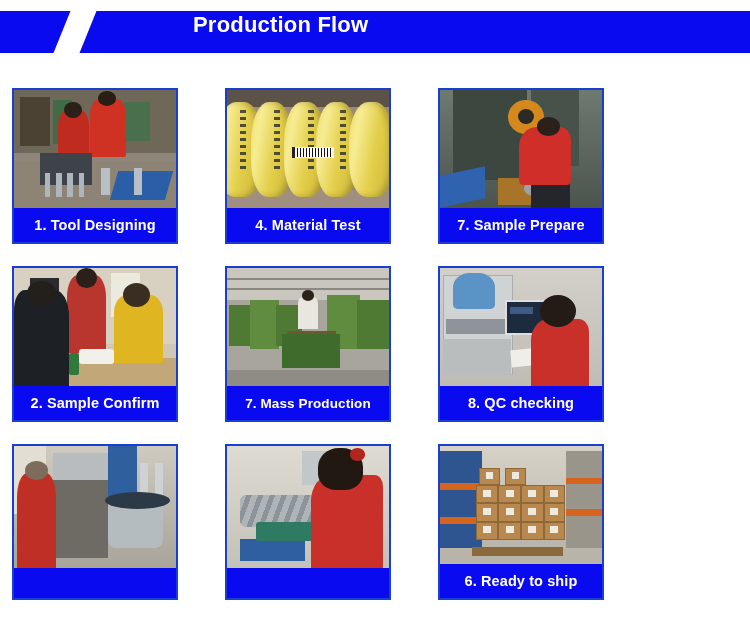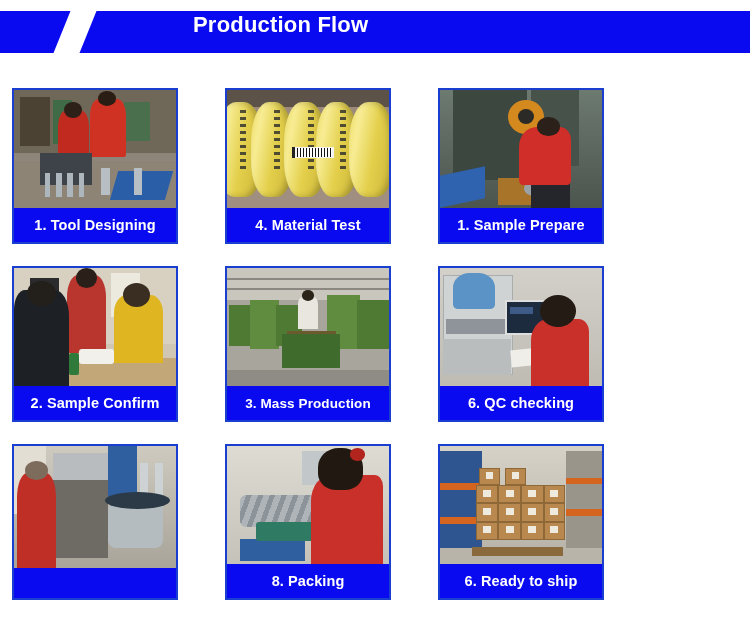--- a/index.html
+++ b/index.html
@@ -253,21 +253,21 @@
             <i></i>
           </div>
         <div class="box"></div>
           <div class="pan"></div>
         <div class="leg"></div>
           <div class="p"></div>
           <div class="hd"></div>
         <div class="blue"></div>
       </div>
     </div>
-    <div class="caption">1. Sample Prepare</div>
+    <div class="caption">7. Sample Prepare</div>
   </div>
 
   <div class="card">
     <div class="photo">
       <div class="scene s4">
         <div class="bgw"></div>
           <div class="win"></div>
           <div class="drk"></div>
         <div class="desk"></div>
         <div class="wom"></div>
@@ -294,40 +294,40 @@
         <div class="m2" style="left:14%;top:26%;width:18%;height:40%"></div>
         <div class="m" style="left:30%;top:30%;width:16%;height:34%"></div>
         <div class="m2" style="left:62%;top:22%;width:20%;height:44%"></div>
         <div class="m" style="left:80%;top:26%;width:20%;height:40%"></div>
         <div class="p"></div>
           <div class="ph"></div>
         <div class="scrap"></div>
           <div class="bin"></div>
       </div>
     </div>
-    <div class="caption">3. Mass Production</div>
+    <div class="caption">7. Mass Production</div>
   </div>
 
   <div class="card">
     <div class="photo">
       <div class="scene s6">
         <div class="wall"></div>
           <div class="mach"></div>
           <div class="hood"></div>
         <div class="stage"></div>
           <div class="base"></div>
         <div class="mon">
             <i></i>
           </div>
         <div class="paper"></div>
         <div class="p"></div>
           <div class="hd"></div>
       </div>
     </div>
-    <div class="caption">6. QC checking</div>
+    <div class="caption">8. QC checking</div>
   </div>
 
   <div class="card wide">
     <div class="photo">
       <div class="scene s7">
         <div class="wall"></div>
           <div class="door"></div>
         <div class="blue"></div>
         <div class="col" style="left:78%"></div>
           <div class="col" style="left:87%"></div>
@@ -347,21 +347,20 @@
         <div class="wall"></div>
           <div class="shelf"></div>
         <div class="pile"></div>
         <div class="tray"></div>
           <div class="seal"></div>
         <div class="p"></div>
           <div class="hd"></div>
           <div class="tie"></div>
       </div>
     </div>
-    <div class="caption">8. Packing</div>
   </div>
 
   <div class="card">
     <div class="photo">
       <div class="scene s9">
         <div class="wall"></div>
         <div class="rackL"></div>
         <div class="rackLb" style="top:30%"></div>
           <div class="rackLb" style="top:58%"></div>
         <div class="rackR"></div>

